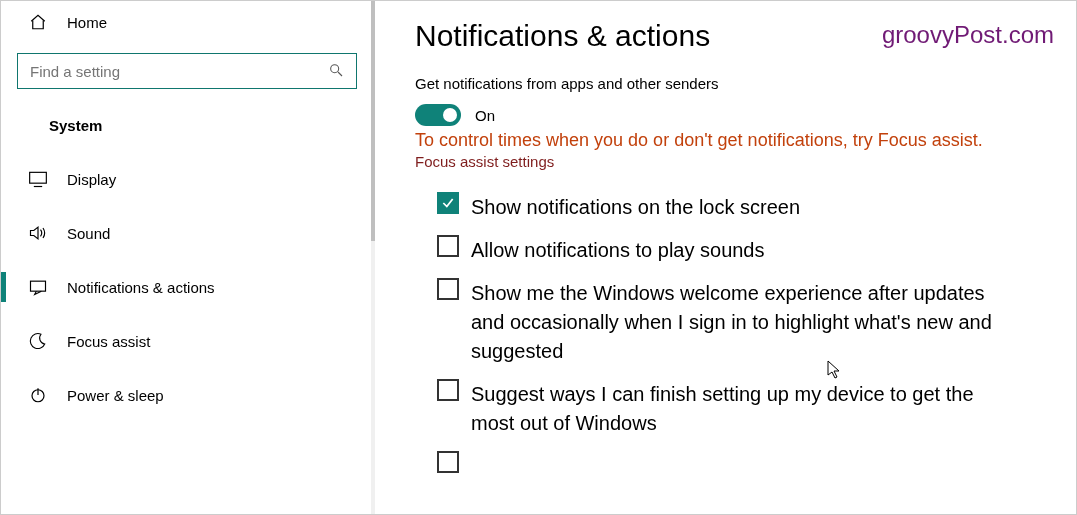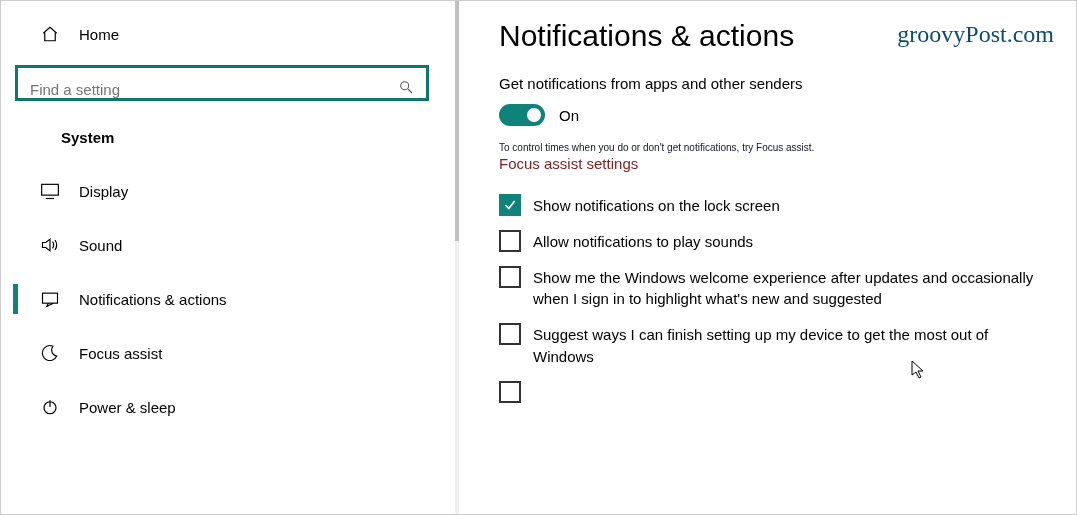--- a/index.html
+++ b/index.html
@@ -9,39 +9,39 @@
     color: #000;
     width: 1077px;
     height: 515px;
     overflow: hidden;
     border: 1px solid #ccc;
     position: relative;
     font-size: 15px;
   }
   .layout { display: flex; height: 100%; }
   .sidebar {
-    width: 458px;
-    padding: 12px;
+    width: 374px;
+    padding: 0;
     position: relative;
   }
   .home-row {
     display: flex;
     align-items: center;
     padding: 10px 20px 8px 26px;
     cursor: pointer;
     font-size: 15px;
     height: 40px;
   }
   .home-row .icon { width: 22px; display: flex; justify-content: center; align-items: center; margin-right: 18px; }
   .search-box {
-    margin: 12px 18px 18px 2px;
-    border: 3px solid #0f766e;
+    margin: 12px 18px 18px 16px;
+    border: 1px solid #0f766e;
     height: 36px;
     display: flex;
-    align-items: flex-end;
+    align-items: center;
     justify-content: space-between;
     padding: 0 12px;
     color: #666;
     font-size: 15px;
   }
   .search-box input {
     border: none;
     outline: none;
     font-size: 15px;
     color: #555;
@@ -108,57 +108,58 @@
     font-weight: 400;
     margin-bottom: 22px;
   }
   .subtitle {
     font-size: 15px;
     margin-bottom: 12px;
   }
   .toggle-row {
     display: flex;
     align-items: center;
-    margin-bottom: 16px;
+    margin-bottom: 4px;
   }
   .toggle {
     width: 46px;
     height: 22px;
     border-radius: 11px;
     background: #0f8279;
     position: relative;
     margin-right: 14px;
   }
   .toggle-knob {
     position: absolute;
     right: 4px;
     top: 4px;
     width: 14px;
     height: 14px;
     border-radius: 50%;
     background: #fff;
   }
   .help-text {
-    color: #0f172a;
-    font-size: 10px;
+    color: #c2410c;
+    font-size: 18px;
     margin-bottom: 2px;
   }
   .link-text {
     color: #7f1d1d;
     font-size: 15px;
     margin-bottom: 22px;
     cursor: pointer;
     display: inline-block;
   }
   .check-row {
     display: flex;
     align-items: flex-start;
     margin-bottom: 13px;
-    font-size: 15px;
+    font-size: 20px;
     line-height: 1.45;
+    margin-left: 22px;
   }
   .checkbox {
     width: 22px;
     height: 22px;
     border: 2px solid #333;
     margin-right: 12px;
     flex-shrink: 0;
     display: flex;
     align-items: center;
     justify-content: center;
@@ -169,23 +170,23 @@
     background: #0f8279;
     border-color: #0f8279;
   }
   .checkbox.checked svg { display: block; }
   .checkbox svg { display: none; }
   .check-label { max-width: 540px; padding-top: 1px; }
   .watermark {
     position: absolute;
     top: 20px;
     right: 22px;
-    font-family: Liberation Serif, serif;
+    font-family: Liberation Sans, sans-serif;
     font-size: 24px;
-    color: #0c4a6e;
+    color: #701a75;
   }
   .cursor-img {
     position: absolute;
     top: 359px;
     left: 452px;
     pointer-events: none;
   }
 </style>
 </head>
 <body>

